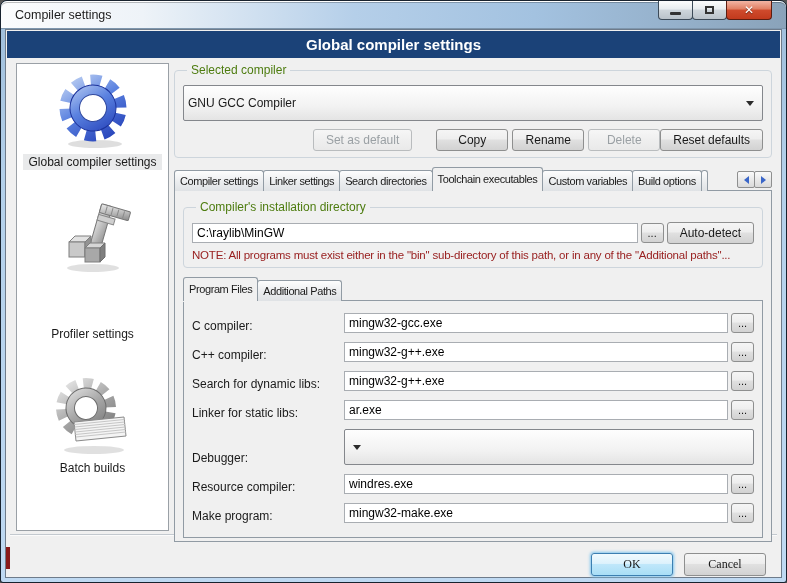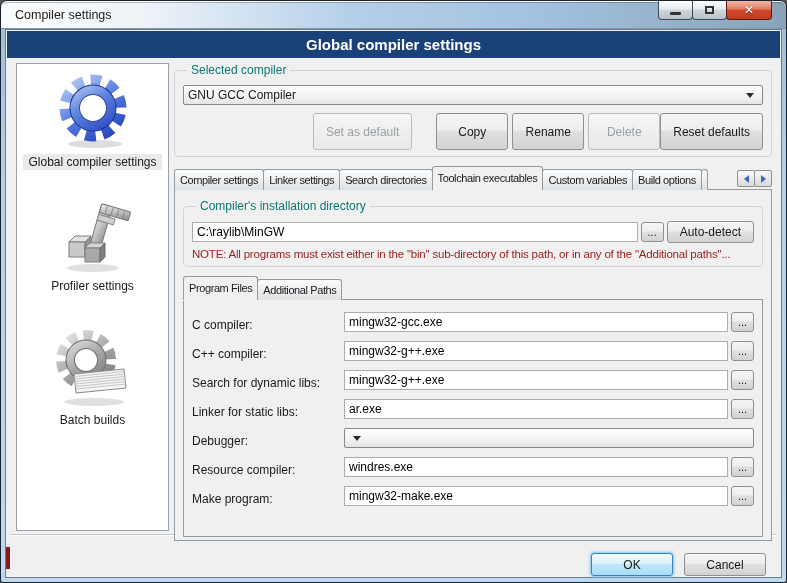--- a/index.html
+++ b/index.html
@@ -31,35 +31,35 @@
 
   .header { position:absolute; top:1px; left:1px; right:1px; height:27px; background:#1b4278;
             color:#fff; font-weight:bold; font-size:15px; text-align:center; line-height:27px; }
 
   
   .sidebar { position:absolute; left:10px; top:33px; width:153px; height:468px;
              background:#ffffff; border:1px solid #9aa0a6; overflow:hidden; }
   .side-item { display:flex; flex-direction:column; align-items:center; }
   .side-item .lbl { margin-top:4px; padding:1px 5px; font-size:12px; }
   .side-item.selected .lbl { background:#e9eaeb; }
-  .si-1 { margin-top:8px; } .si-2 { margin-top:30px; } .si-3 { margin-top:34px; }
+  .si-1 { margin-top:8px; } .si-2 { margin-top:30px;gap:48px; } .si-3 { margin-top:34px; }
 
   
   .main { position:absolute; left:168px; top:33px; right:9px; bottom:50px; }
 
   fieldset.grp { border:1px solid #cdd5dc; border-radius:4px; padding:8px 8px 6px; position:relative; }
-  fieldset.grp legend { font-size:12px; padding:0 4px; margin-left:4px; color:#0f766e; }
-
-  .combo { height:20px; border:1px solid #84878c; border-radius:2px; background:linear-gradient(#fefefe,#f2f2f2 60%,#e4e4e4);
+  fieldset.grp legend { font-size:12px; padding:0 4px; margin-left:4px; color:#4d7c0f; }
+
+  .combo { height:36px; border:1px solid #84878c; border-radius:2px; background:linear-gradient(#fefefe,#f2f2f2 60%,#e4e4e4);
            display:flex; align-items:center; padding:0 4px; position:relative; cursor:default; }
   .combo .val { flex:1; font-size:12px; }
   .combo .cbtn { width:16px; align-self:stretch; display:flex; align-items:center; justify-content:center; }
   .arr-down { width:0; height:0; border-left:4px solid transparent; border-right:4px solid transparent; border-top:5px solid #2b2b2b; }
 
-  .btn { height:37px; padding:0 12px; font-size:12px; font-family:inherit; color:#1a1a1a;
+  .btn { height:22px; padding:0 12px; font-size:12px; font-family:inherit; color:#1a1a1a;
          border:1px solid #8e8f8f; border-radius:3px;
          background:linear-gradient(#f5f5f5,#eeeeee 45%,#e0e0e0 50%,#d2d2d2); cursor:default; }
   .btn:disabled { color:#9aa0a4; border-color:#b9bcbe; background:linear-gradient(#f6f6f6,#efefef 50%,#e9e9e9); }
   .btn.default { border-color:#3c7fb1; box-shadow:0 0 3px 1px #7fc5ee;
                  background:linear-gradient(#f0fafe,#ddf2fc 45%,#bfe7fa 50%,#a9def6); }
   .btn-row { display:flex; margin-top:8px; align-items:center; }
   .btn-row .sp1 { flex:1.05; } .btn-row .sp2 { width:24px; } .btn-row .g { margin-left:4px; }
   .btn-wide { min-width:92px; } .btn-med { min-width:72px; }
   .btn-reset { margin-left:auto; min-width:92px; }
 
@@ -88,21 +88,21 @@
 
   .subtabstrip { display:flex; align-items:flex-end; margin-top:10px; height:23px; position:relative; z-index:2; }
   .subpanel { border:1px solid #919ba4; background:#f0f0f0; padding:12px 8px 4px; margin-top:-1px; height:238px; }
 
   .row { display:flex; align-items:flex-end; margin-bottom:9px; }
   .row label { width:152px; flex:none; font-size:12px; }
   .row .combo { flex:1; }
 
   
   .sep { position:absolute; left:4px; right:4px; bottom:41px; border-top:1px solid #c3c9cf; border-bottom:1px solid #fbfbfb; }
-  .footer { position:absolute; right:15px; bottom:1px; display:flex; }
+  .footer { position:absolute; right:15px; bottom:1px; display:flex;font-family:Liberation Serif, serif; }
   .footer .btn { width:82px; height:23px; } .footer .btn + .btn { margin-left:11px; }
 </style>
 </head>
 <body>
 
 <div class="window">
 
   <div class="titlebar">
     <span class="title-text">Compiler settings</span>
     <div class="winbtns">

